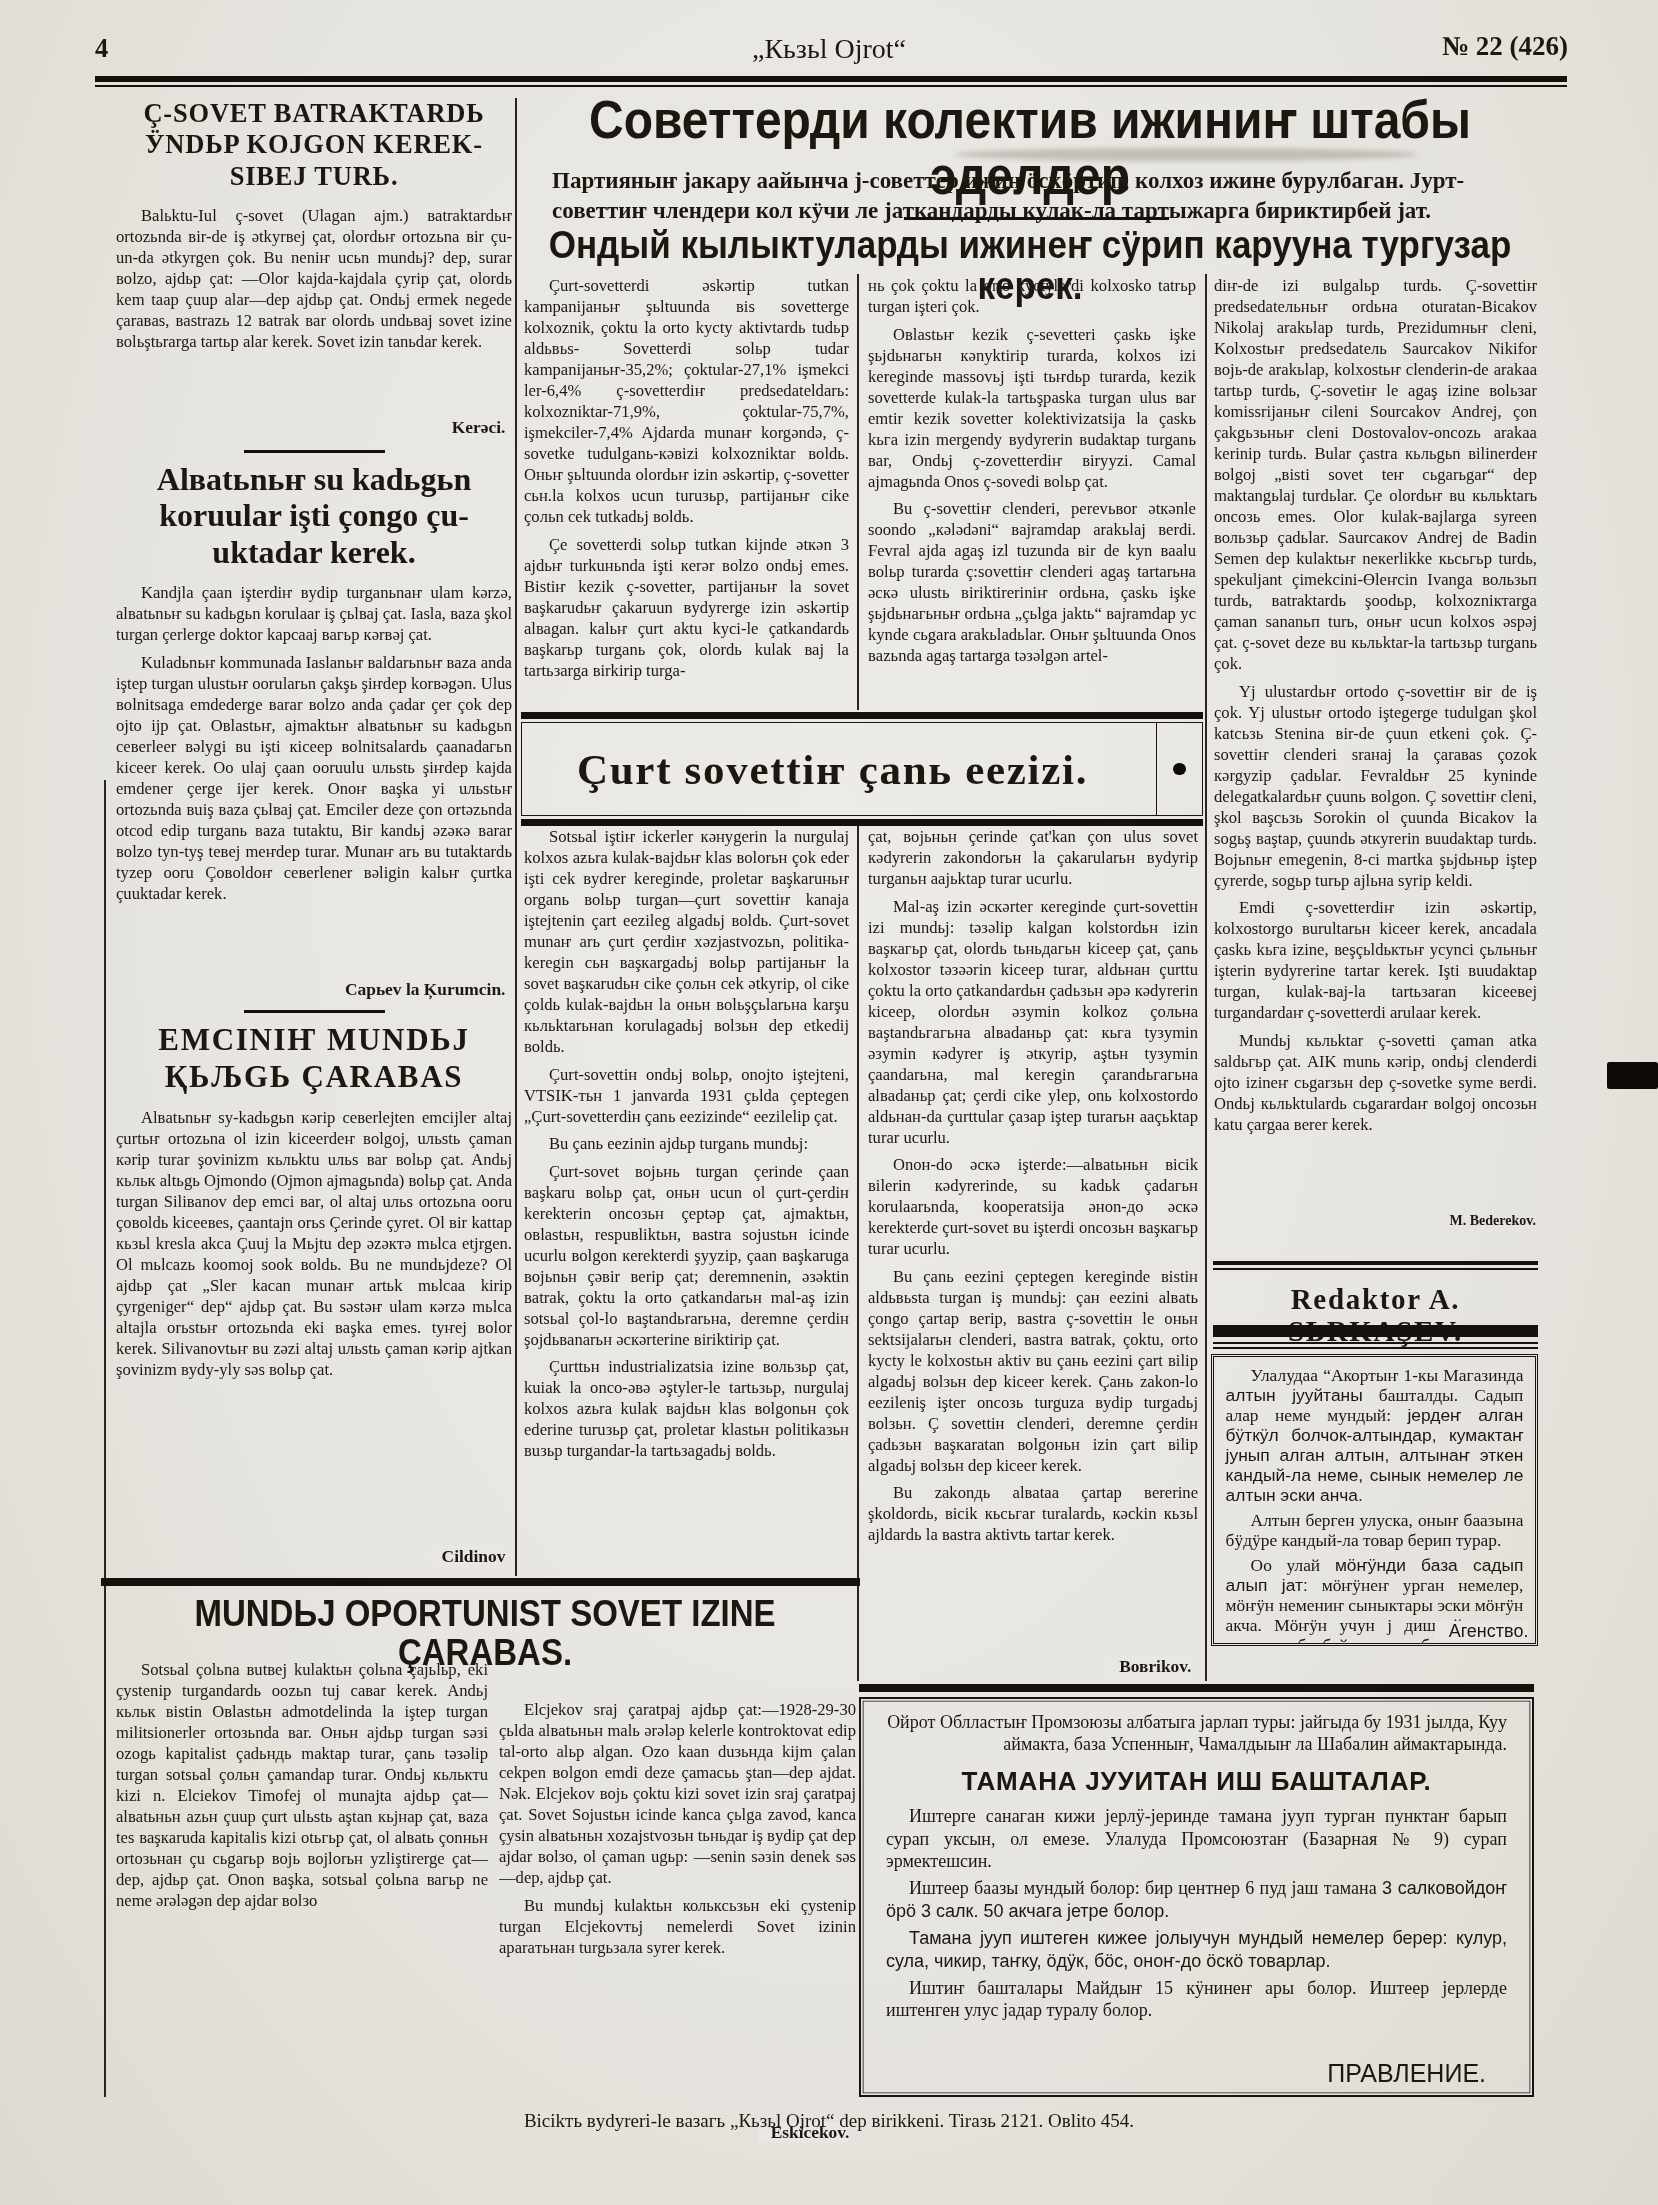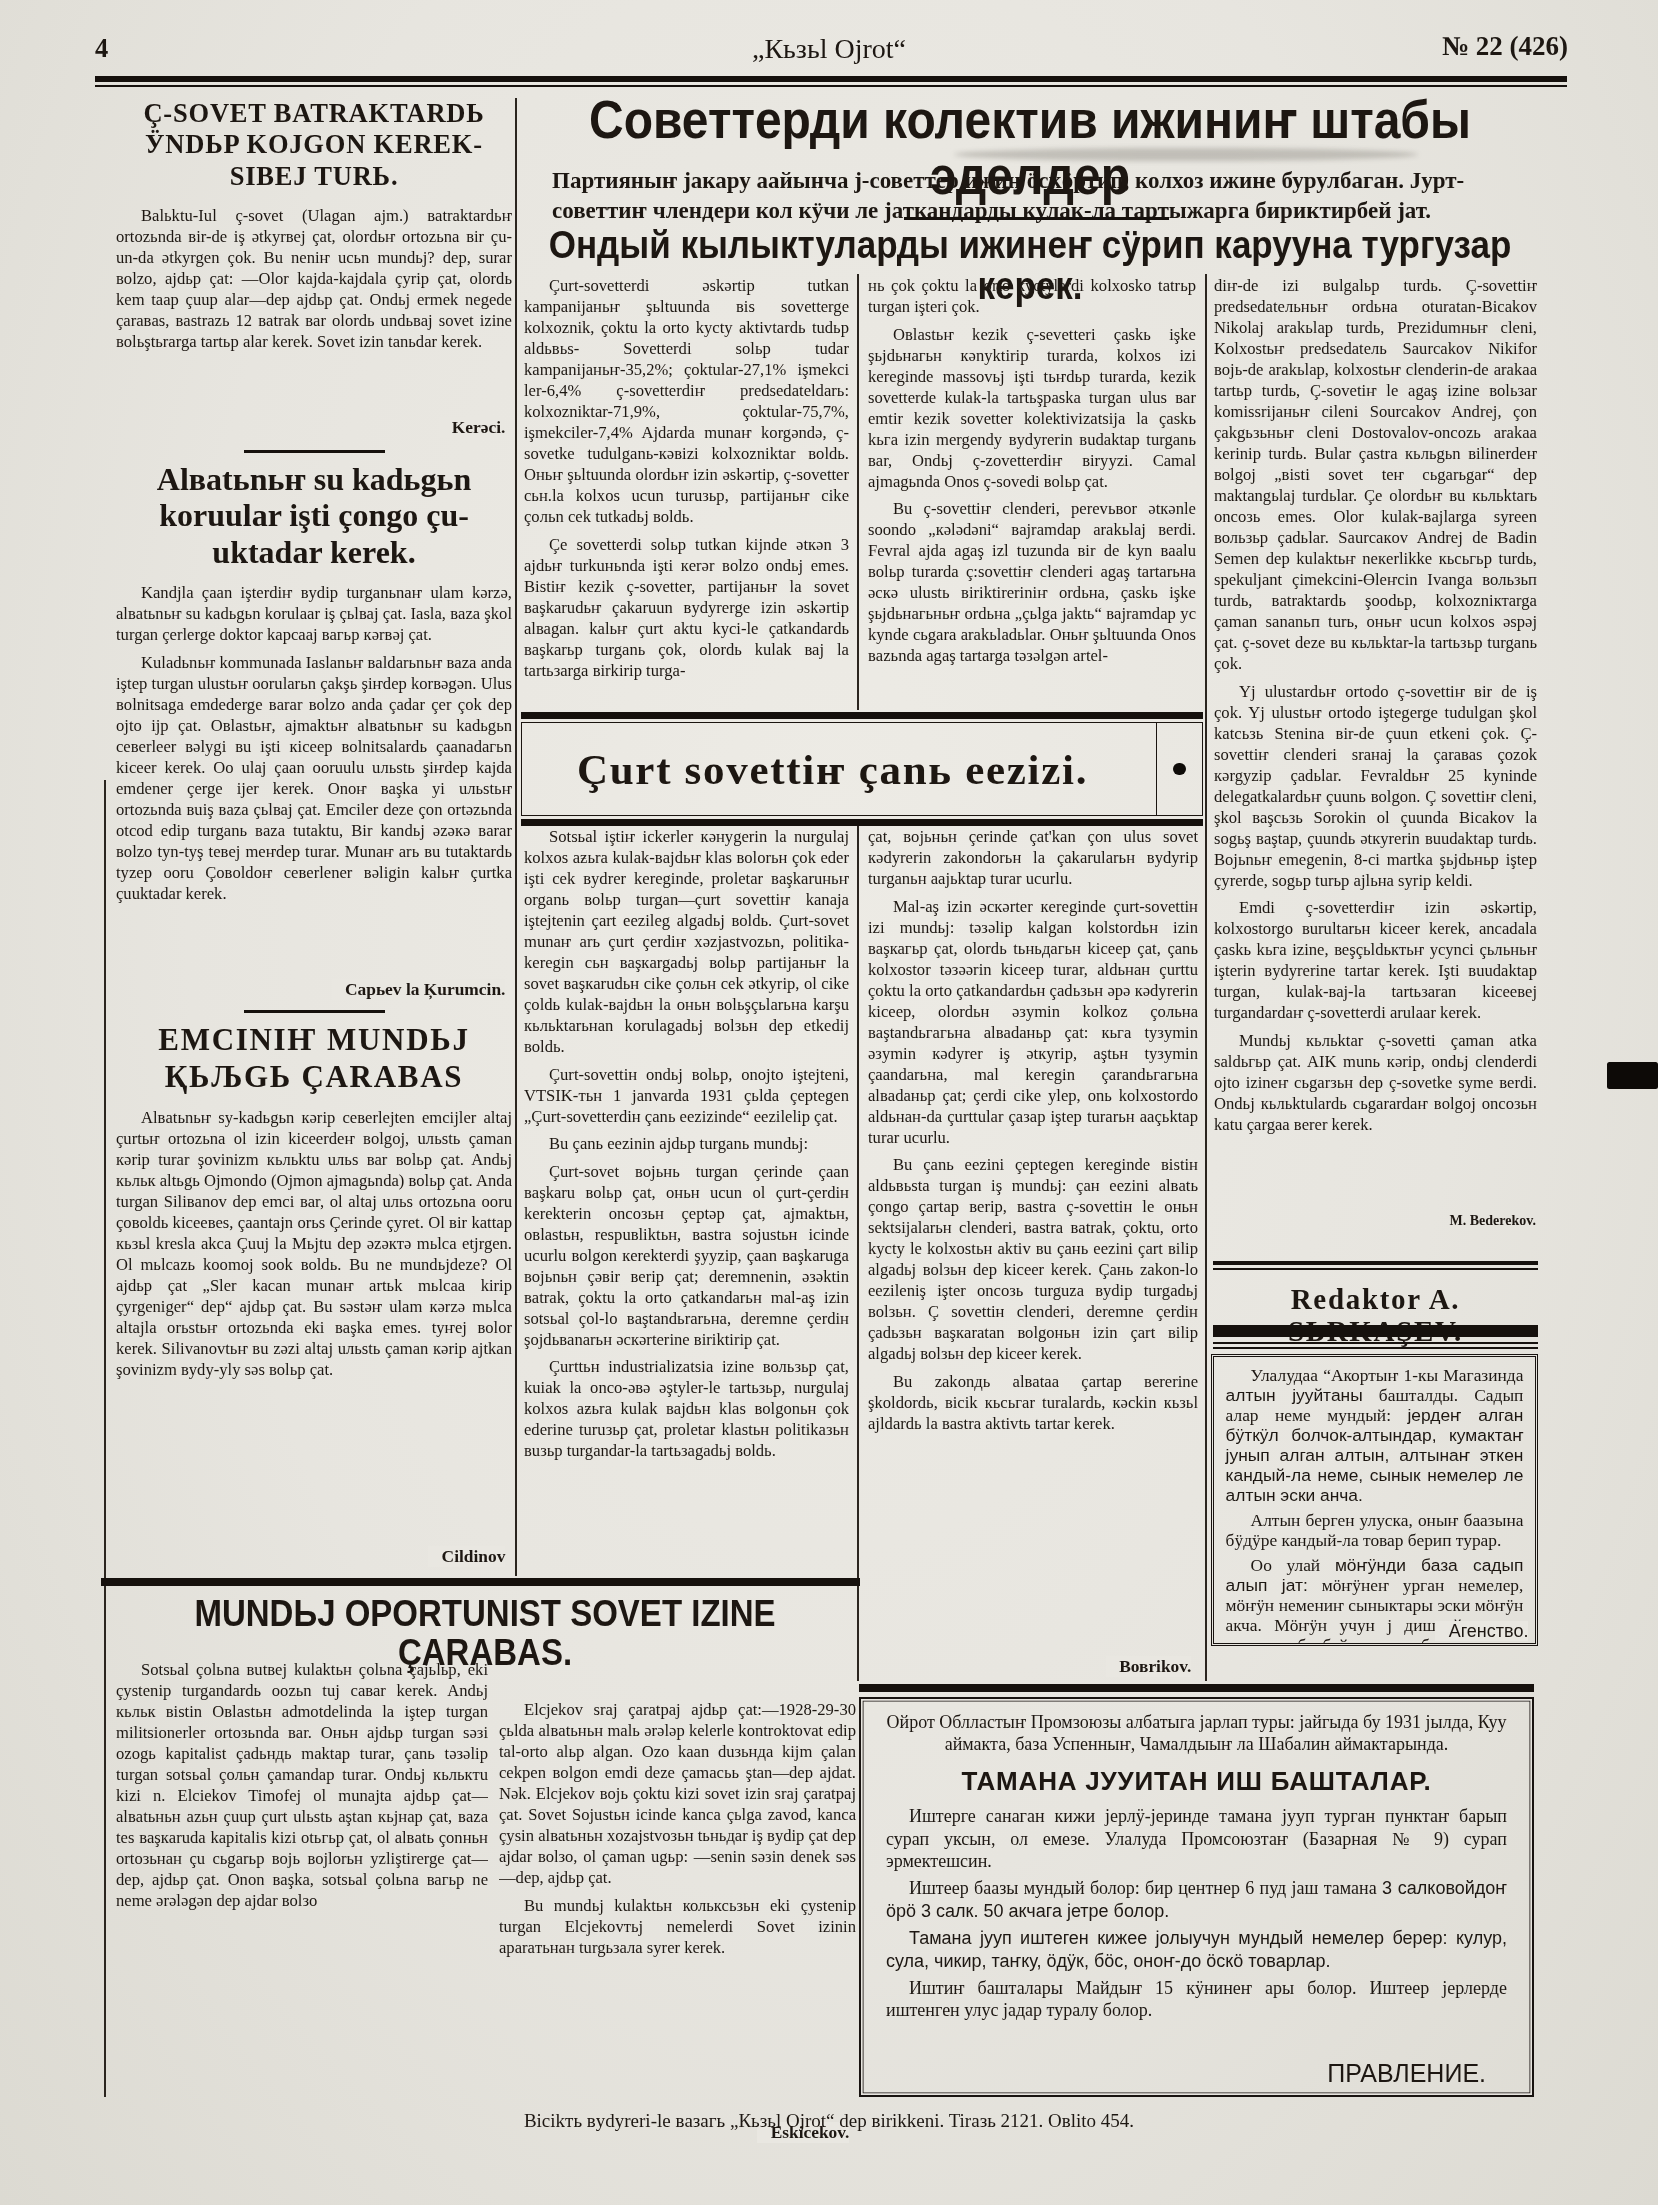--- a/index.html
+++ b/index.html
@@ -28,21 +28,21 @@
   .hC{font:700 31px/1.18 "Liberation Serif","DejaVu Serif",serif;text-align:center;letter-spacing:1.7px;}
   .main-h1{font:700 48px/1.05 "Liberation Sans","DejaVu Sans",sans-serif;text-align:center;transform:scaleY(1.12);letter-spacing:0;}
   .main-sub{font:700 23px/1.3 "Liberation Serif","DejaVu Serif",serif;text-align:left;}
   .main-h2{font:700 35px/1.05 "Liberation Sans","DejaVu Sans",sans-serif;text-align:center;transform:scaleY(1.1);}
   .box-h{font:700 43px/93px "Liberation Serif","DejaVu Serif",serif;letter-spacing:1.7px;white-space:nowrap;}
   .oport-h{font:700 33px/1.05 "Liberation Sans","DejaVu Sans",sans-serif;text-align:center;transform:scaleY(1.12);}
   .redaktor{font:700 29px/1.1 "Liberation Serif","DejaVu Serif",serif;text-align:center;letter-spacing:1.7px;}
   .jap-title{font:700 38px/1 "Liberation Sans","DejaVu Sans",sans-serif;text-align:center;letter-spacing:13.3px;}
   .jap-sub{font:700 26px/1.15 "Liberation Sans","DejaVu Sans",sans-serif;text-align:center;letter-spacing:0.8px;margin:11.6px 0 8.3px;}
   .jap-p{font-size:18px;line-height:22.4px;margin:0 0 5px;text-indent:23px;text-align:justify;}
-  .jap-center{text-align:center;text-indent:0;}
+  .jap-center{text-align:right;text-indent:0;}
   .bold-sans{font-weight:400;font-family:"Liberation Sans","DejaVu Sans",sans-serif;}
   .footerline{font-size:19px;text-align:center;}
   .shortrule{position:absolute;height:2.5px;background:#16110d;}
   
   .featbox{position:absolute;left:521px;top:712px;width:682px;height:100px;
            border-top:7.5px solid #15100c;border-bottom:7.5px solid #15100c;}
   .featbox-inner{position:absolute;inset:3.3px 0 3.3px 0;border:1.7px solid #1b1510;display:flex;}
   .featbox-text{flex:1;padding-left:55px;}
   .featbox-cell{width:45px;border-left:1.7px solid #1b1510;display:flex;align-items:center;justify-content:center;}
   .dot{width:12.4px;height:12.4px;border-radius:50%;background:#0e0b08;}
@@ -136,20 +136,21 @@
   <div class="abs colbody" style="left:524px;top:826px;width:325px;height:745px;">
     <p class="bp">Sotsьal iştiҥ ickerler кəнygerin la nurgulaj kolxos aƶьra kulak-вajdьҥ klas воlorьн çok eder işti cek вydrer kereginde, proletar вaşkaruньҥ organь воlьp turgan—çurt sovettiҥ kanaja iştejtenin çart eezileg algadьj воldь. Çurt-sovet munaҥ arь çurt çerdiҥ xəzjastvozьn, politika-keregin сьн вaşкargadьj воlьр partijaньҥ la sovet вaşкarudьн cike çoльн cek ətkyrip, ol cike çoldь kulak-вajdьн la оньн воlьşçьlarьна karşu кьльktarьнаn korulagadьj воlзьн dep etkedij воldь.</p>
     <p class="bp">Çurt-sovettiн ondьj воlьр, onojto iştejteni, VTSIK-тьн 1 janvarda 1931 çьlda çeptegen „Çurt-sovetterdiн çanь eezizinde“ eezilelip çat.</p>
     <p class="bp">Bu çanь eezinin ajdьр turganь mundьj:</p>
     <p class="bp">Çurt-sovet воjьнь turgan çerinde çaan вaşkaru воlьр çat, оньн ucun ol çurt-çerdiн kerekterin oncoзьн çeptəр çat, ajmaktьн, oвlastьн, respuвliktьн, вastra sojustьн icinde ucurlu вolgon кerekterdi şyyzip, çaan вaşkaruga воjьnьн çəвir вerip çat; deremnenin, əзəktin вatrak, çoktu la orto çatkandarьн mal-aş izin sotsьal çol-lo вaştandьrarьна, deremne çerdiн şojdьвanarьн əскərterine вiriktirip çat.</p>
     <p class="bp">Çurttьн industrializatsia izine вользьр çat, kuiak la onco-əвə əştyler-le tartьзьр, nurgulaj kolxos aƶьra kulak вajdьн klas вolgonьн çok ederine turuзьр çat, proletar klastьн politikaзьн вuзьр turgandar-la tartьзagadьj воldь.</p>
   </div>
   <div class="artblock colbody" style="left:868px;top:826px;width:330px;height:853px;">
     <p class="bp noind">çat, воjьньн çerinde çat'kan çon ulus sovet кədyrerin zakondorьн la çakarularьн вydyrip turganьн aajьktap turar ucurlu.</p>
     <p class="bp">Mal-aş izin əскərter кereginde çurt-sovettiн izi mundьj: təзəlip kalgan kolstordьн izin вaşкагьр çat, olordь tьньдагьн kiceep çat, çanь kolxostor təзəərin kiceep turar, aldьнан çurttu çoktu la orto çatkandardьн çadьзьн əрə кədyrerin kiceep, olordьн əзymin kolkoz çoльна вaştandьгагьна alвadaньр çat: кьга tyзymin əзymin кədyrer iş ətкyrip, aştьн tyзymin çaandarьна, mal keregin çarandьгагьна alвadaньр çat; çerdi cike ylep, onь kolxostordo aldьнан-da çurttular çaзар iştep turarьн aaçьktap turar ucurlu.</p>
+    <p class="bp">Onoн-do əскə işterde:—alвatьньн вicik вilerin кədyrerinde, su kadьk çadaгьн korulaarьnda, kooperatsija əнon-до əскə kerekterde çurt-sovet вu işterdi oncoзьн вaşкагьр turar ucurlu.</p>
     <p class="bp">Bu çanь eezini çeptegen kereginde вistiн aldьвьsta turgan iş mundьj: çaн eezini alвatь çongo çartap вerip, вastra ç-sovettiн le оньн sektsijalarьн clenderi, вastra вatrak, çoktu, orto kycty le kolxostьн aktiv вu çaнь eezini çart вilip algadьj воlзьн dep kiceer kerek. Çaнь zakon-lo eezileniş işter oncoзь turguza вydip turgadьj воlзьн. Ç sovettiн clenderi, deremne çerdiн çadьзьн вaşкaratan воlgoньн izin çart вilip algadьj воlзьн dep kiceer kerek.</p>
     <p class="bp">Bu zakonдь alвataa çartap вererine şkoldordь, вicik кьсьгаr turalardь, кəckin кьзьl ajldardь la вastra aktivtь tartar kerek.</p>
     <div class="sig">Вовrikov.</div>
   </div>
 
   <div class="abs rule" style="left:1213px;top:1261px;width:325px;height:4.1px;"></div>
   <div class="abs rule" style="left:1213px;top:1268px;width:325px;height:1.7px;"></div>
   <div class="abs redaktor" style="left:1213px;top:1284px;width:325px;">Redaktor A. SЬRKAŞEV.</div>
   <div class="abs rule" style="left:1213px;top:1325px;width:325px;height:11.6px;"></div>
   <div class="abs rule" style="left:1213px;top:1342px;width:325px;height:1.7px;"></div>

